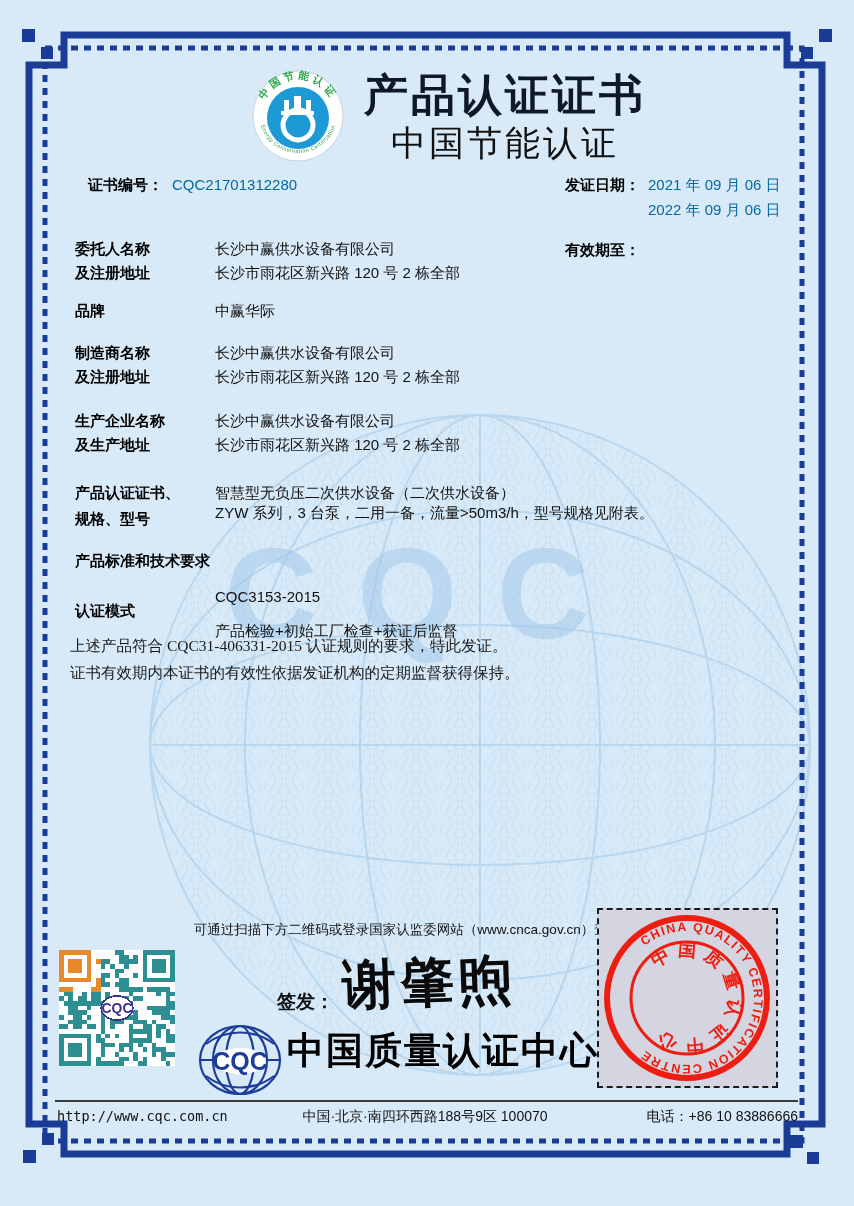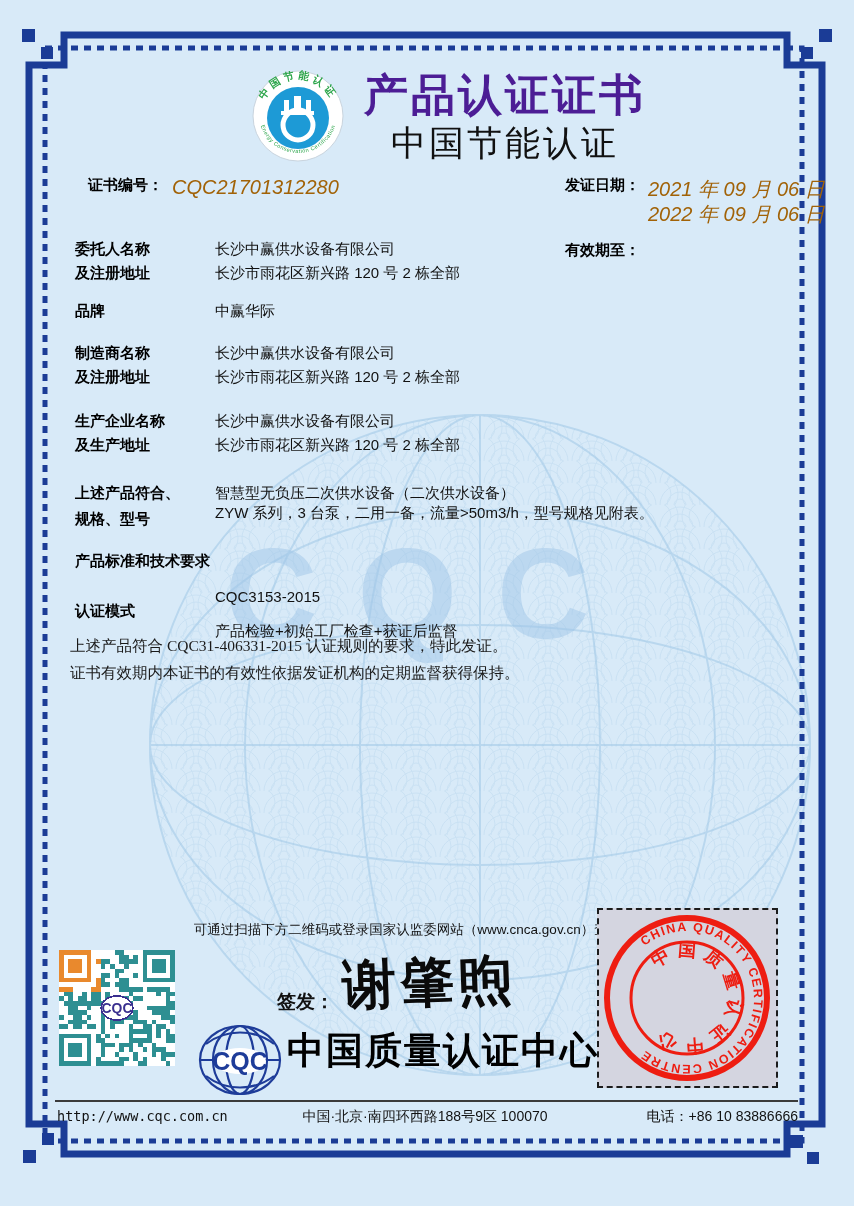--- a/index.html
+++ b/index.html
@@ -4,25 +4,25 @@
 <style>
   html,body{margin:0;padding:0;}
   .page{
     position:relative; width:854px; height:1206px;
     background:#d8eaf8; overflow:hidden;
     font-family:"Liberation Sans", sans-serif; color:#111;
   }
   .abs{position:absolute;}
   
   .title-wrap{left:332px; top:70px; width:346px; text-align:center; z-index:3;}
-  .cert-title{font-size:44px; font-weight:bold; letter-spacing:3px; color:#4c1d95; line-height:50px;}
+  .cert-title{font-size:44px; font-weight:bold; letter-spacing:3px; color:#0f172a; line-height:50px;}
   .cert-subtitle{font-size:35px; font-weight:400; letter-spacing:3px; color:#111; line-height:42px; margin-top:2px;}
   
   .klabel{font-family:"Liberation Serif", serif; font-weight:bold; font-size:15px; color:#000;text-align:center;}
-  .val{font-size:20px; color:#a16207;font-style:italic;}
+  .val{font-size:15px; color:#0369a1;}
   
   .frow-label{left:75px; width:160px; font-size:15px; font-weight:bold; color:#000; z-index:3;}
   .frow-value{left:215px; right:55px; font-size:15px; color:#111; z-index:3;}
   .statement{left:70px; right:60px; font-family:"Liberation Serif", serif; font-size:15.5px; color:#1a1a1a; z-index:3;}
   
   .qr-note{left:75px; right:60px; top:921px; text-align:center; font-size:13.5px; color:#111; z-index:3;}
   .sign-label{left:277px; top:989px; font-size:19px; font-weight:bold; z-index:3;}
   .signature{left:342px; top:946px; width:210px; font-family:"DejaVu Serif", serif; font-size:54px; font-weight:600; transform:rotate(-2deg); letter-spacing:4px; color:#0a0a0a; z-index:3;}
   .org-name{left:287px; top:1026px; font-size:37px; font-weight:600; letter-spacing:2px; color:#000; z-index:3;}
   .seal-box{left:597px; top:908px; width:177px; height:176px; background:#d4d5e0; border:2.5px dashed #1c1c1c; z-index:4;}
@@ -125,21 +125,21 @@
   <div class="abs frow-label" style="top:302px;">品牌</div>
   <div class="abs frow-value" style="top:302px;">中赢华际</div>
   <div class="abs frow-label" style="top:344px;">制造商名称</div>
   <div class="abs frow-value" style="top:344px;">长沙中赢供水设备有限公司</div>
   <div class="abs frow-label" style="top:368px;">及注册地址</div>
   <div class="abs frow-value" style="top:368px;">长沙市雨花区新兴路 120 号 2 栋全部</div>
   <div class="abs frow-label" style="top:412px;">生产企业名称</div>
   <div class="abs frow-value" style="top:412px;">长沙中赢供水设备有限公司</div>
   <div class="abs frow-label" style="top:436px;">及生产地址</div>
   <div class="abs frow-value" style="top:436px;">长沙市雨花区新兴路 120 号 2 栋全部</div>
-  <div class="abs frow-label" style="top:484px;">上述产品符合、</div>
+  <div class="abs frow-label" style="top:484px;">产品认证证书、</div>
   <div class="abs frow-value" style="top:484px;">智慧型无负压二次供水设备（二次供水设备）</div>
   <div class="abs frow-label" style="top:510px;">规格、型号</div>
   <div class="abs frow-value" style="top:504px;">ZYW 系列，3 台泵，二用一备，流量&gt;50m3/h，型号规格见附表。</div>
   <div class="abs frow-label" style="top:552px;">产品标准和技术要求</div>
   <div class="abs frow-value" style="top:552px;margin-top:36px;">CQC3153-2015</div>
   <div class="abs frow-label" style="top:602px;">认证模式</div>
   <div class="abs frow-value" style="top:622px;">产品检验+初始工厂检查+获证后监督</div>
 
   <div class="abs statement" style="top:636px;">上述产品符合 CQC31-406331-2015 认证规则的要求，特此发证。</div>
   <div class="abs statement" style="top:663px;">证书有效期内本证书的有效性依据发证机构的定期监督获得保持。</div>

